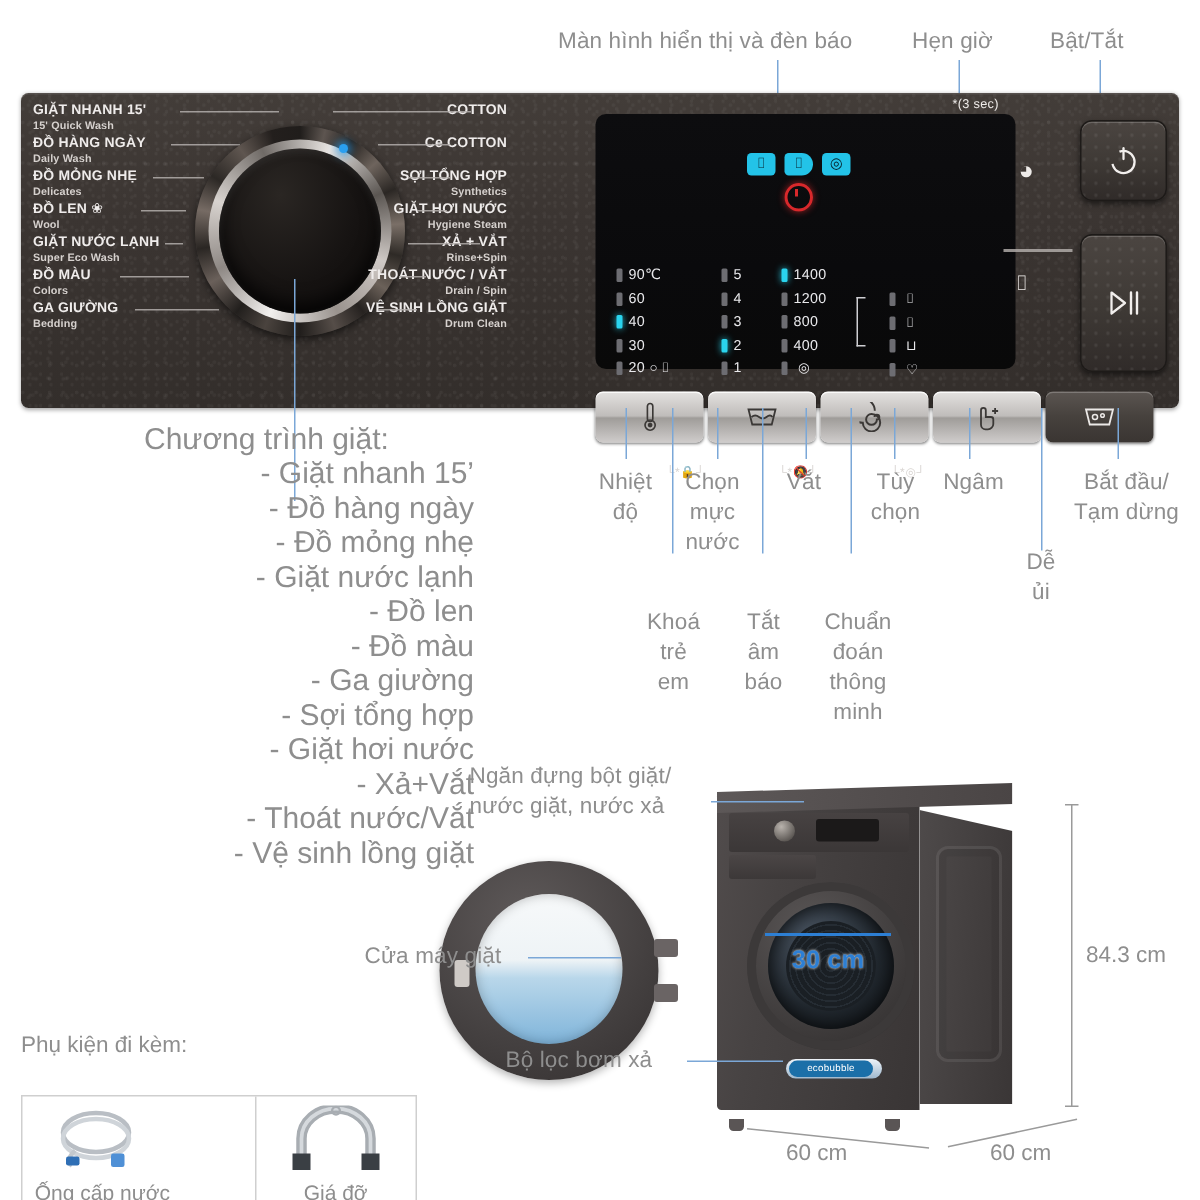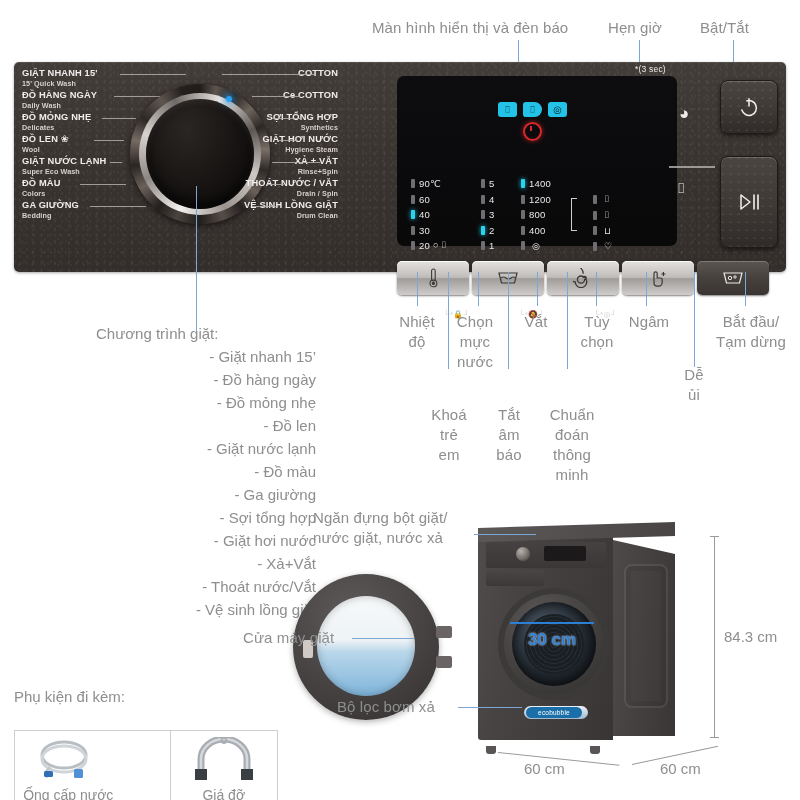--- a/index.html
+++ b/index.html
@@ -140,21 +140,21 @@
   #easy-iron-icon{position:absolute;left:663px;top:118px;font-size:14px;color:#eeebe9;}
   #timer-btn-icon{position:absolute;left:665px;top:42px;font-size:17px;color:#eeebe9;}
 
   
   .ann{position:absolute;font-size:15px;color:#8e8e8e;line-height:20px;white-space:pre-line;letter-spacing:.1px;}
   .ann.c{text-align:center;}
   .vline{position:absolute;width:1.4px;background:#7ba7d7;}
   .hline{position:absolute;height:1.4px;background:#7ba7d7;}
 
   
-  #program-list{left:96px;top:282px;width:220px;text-align:right;font-size:15px;line-height:23px;color:#8e8e8e;margin-top:40px;}
+  #program-list{left:96px;top:282px;width:220px;text-align:right;font-size:20px;line-height:23px;color:#8e8e8e;}
   #program-list .hdr{text-align:left;}
 
   
   #machine{left:478px;top:518px;width:205px;height:232px;}
   #mach-body{
     position:absolute;left:0;top:10px;width:135px;height:212px;
     background:linear-gradient(100deg,#514c4c 0%,#474343 30%,#3e3a3a 75%,#393535 100%);
     border-radius:3px 0 0 3px;
   }
   #mach-side2{
@@ -496,22 +496,22 @@
       <path d="M18 3 V17 M22 3 V17" stroke="#f2efed" stroke-width="1.6" stroke-linecap="round"></path>
     </svg>
   </div>
 </div>
 
 <div class="abs" id="program-list">
   <div class="hdr">Chương trình giặt:</div>
   <div>- Giặt nhanh 15’</div>
   <div>- Đồ hàng ngày</div>
   <div>- Đồ mỏng nhẹ</div>
+  <div>- Giặt nước lạnh</div>
   <div>- Đồ len</div>
-  <div>- Giặt nước lạnh</div>
   <div>- Đồ màu</div>
   <div>- Ga giường</div>
   <div>- Sợi tổng hợp</div>
   <div>- Giặt hơi nước</div>
   <div>- Xả+Vắt</div>
   <div>- Thoát nước/Vắt</div>
   <div>- Vệ sinh lồng giặt</div>
 </div>
 
 <div class="vline" style="left:417px;top:272px;height:34px;"></div>

